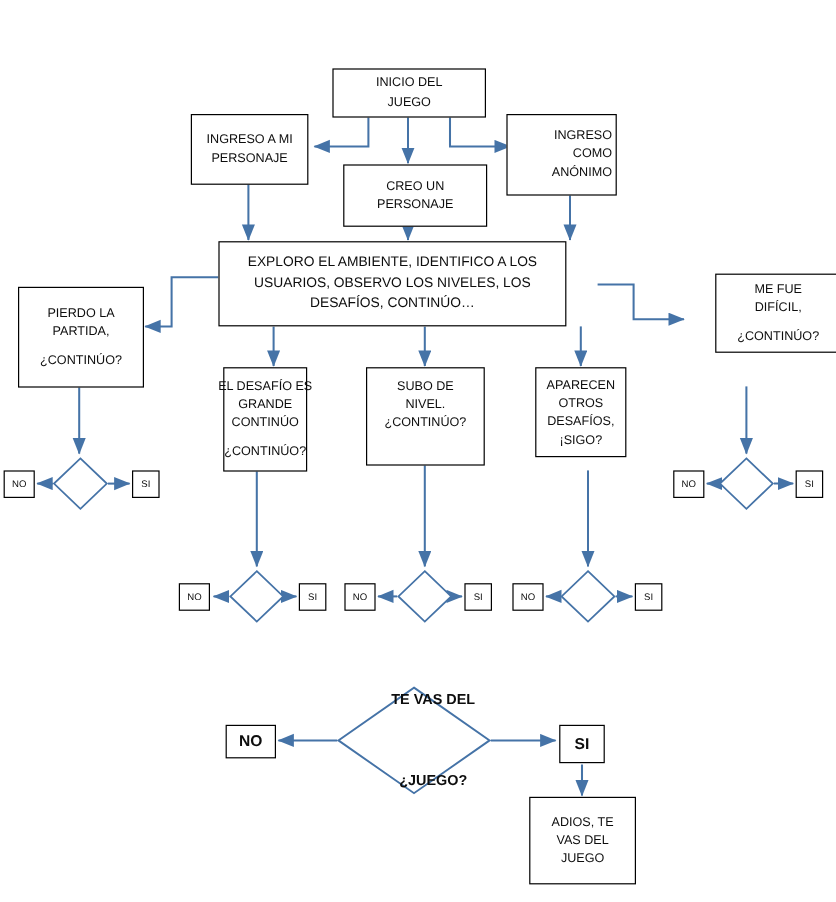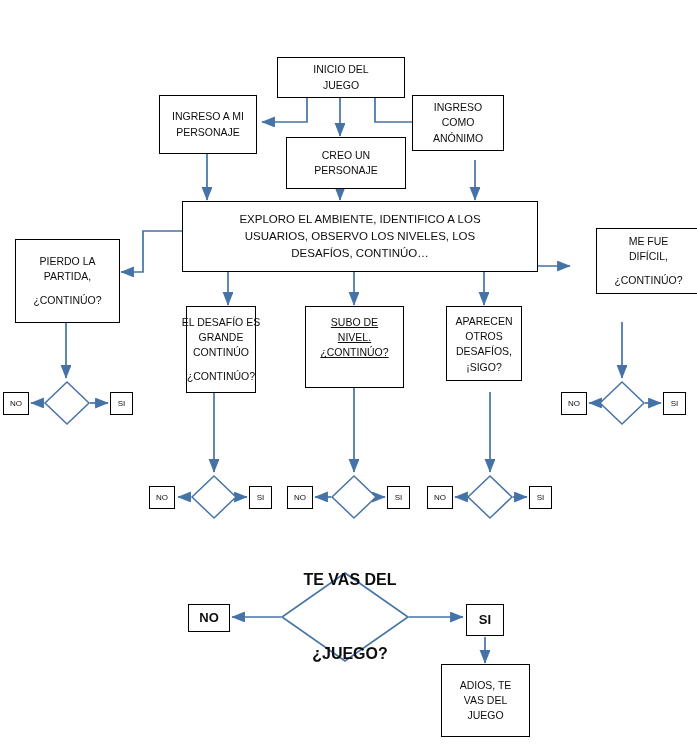--- a/index.html
+++ b/index.html
@@ -58,30 +58,30 @@
   .node.bold { font-weight: bold; font-size: 13px; }
   .node .ln { display: block; white-space: nowrap; }
   .node .gap { height: 9px; }
   .diamond {
     position: absolute;
     z-index: 2;
   }
   .diamond svg { display: block; overflow: visible; }
   .diamond .dlabel {
     position: absolute;
-    left: 5px;
+    left: 16px;
     top: 0;
     width: 100%;
     height: 100%;
     display: flex;
     flex-direction: column;
     align-items: center;
     justify-content: center;
     text-align: center;
-    font-size: 16px;
+    font-size: 12px;
     font-weight: bold;
     color: #0d0d0d;
     line-height: 1.9;
     gap: 44px;
   }
 </style>
 </head>
 <body>
 
 <div id="canvas">
@@ -155,27 +155,27 @@
   <div class="node" style="left:159px; top:95px; width:98px; height:59px;">
     <span class="ln">INGRESO A MI</span>
     <span class="ln">PERSONAJE</span>
   </div>
 
   <div class="node" style="left:286px; top:137px; width:120px; height:52px;">
     <span class="ln">CREO UN</span>
     <span class="ln">PERSONAJE</span>
   </div>
 
-  <div class="node" style="left:412px; top:95px; width:92px; height:56px;">
+  <div class="node" style="left:422px; top:95px; width:92px; height:68px;align-items:flex-end;">
     <span class="ln">INGRESO</span>
     <span class="ln">COMO</span>
     <span class="ln">ANÓNIMO</span>
   </div>
 
-  <div class="node big" style="left:182px; top:201px; width:356px; height:71px;">
+  <div class="node big" style="left:182px; top:201px; width:290px; height:71px;">
     <span class="ln">EXPLORO EL AMBIENTE, IDENTIFICO A LOS</span>
     <span class="ln">USUARIOS, OBSERVO LOS NIVELES, LOS</span>
     <span class="ln">DESAFÍOS, CONTINÚO…</span>
   </div>
 
   <div class="node" style="left:15px; top:239px; width:105px; height:84px;">
     <span class="ln">PIERDO LA</span>
     <span class="ln">PARTIDA,</span>
     <span class="gap"></span>
     <span class="ln">¿CONTINÚO?</span>
@@ -189,21 +189,21 @@
   </div>
 
   <div class="node" style="left:186px; top:306px; width:70px; height:87px;">
     <span class="ln">EL DESAFÍO ES</span>
     <span class="ln">GRANDE</span>
     <span class="ln">CONTINÚO</span>
     <span class="gap"></span>
     <span class="ln">¿CONTINÚO?</span>
   </div>
 
-  <div class="node" style="left:305px; top:306px; width:99px; height:82px; justify-content:flex-start; padding-top:8px;text-decoration:underline;">
+  <div class="node" style="left:305px; top:306px; width:99px; height:82px; justify-content:flex-start; padding-top:8px;">
     <span class="ln">SUBO DE</span>
     <span class="ln">NIVEL.</span>
     <span class="ln">¿CONTINÚO?</span>
   </div>
 
   <div class="node" style="left:446px; top:306px; width:76px; height:75px; justify-content:flex-start; padding-top:7px;">
     <span class="ln">APARECEN</span>
     <span class="ln">OTROS</span>
     <span class="ln">DESAFÍOS,</span>
     <span class="ln">¡SIGO?</span>

